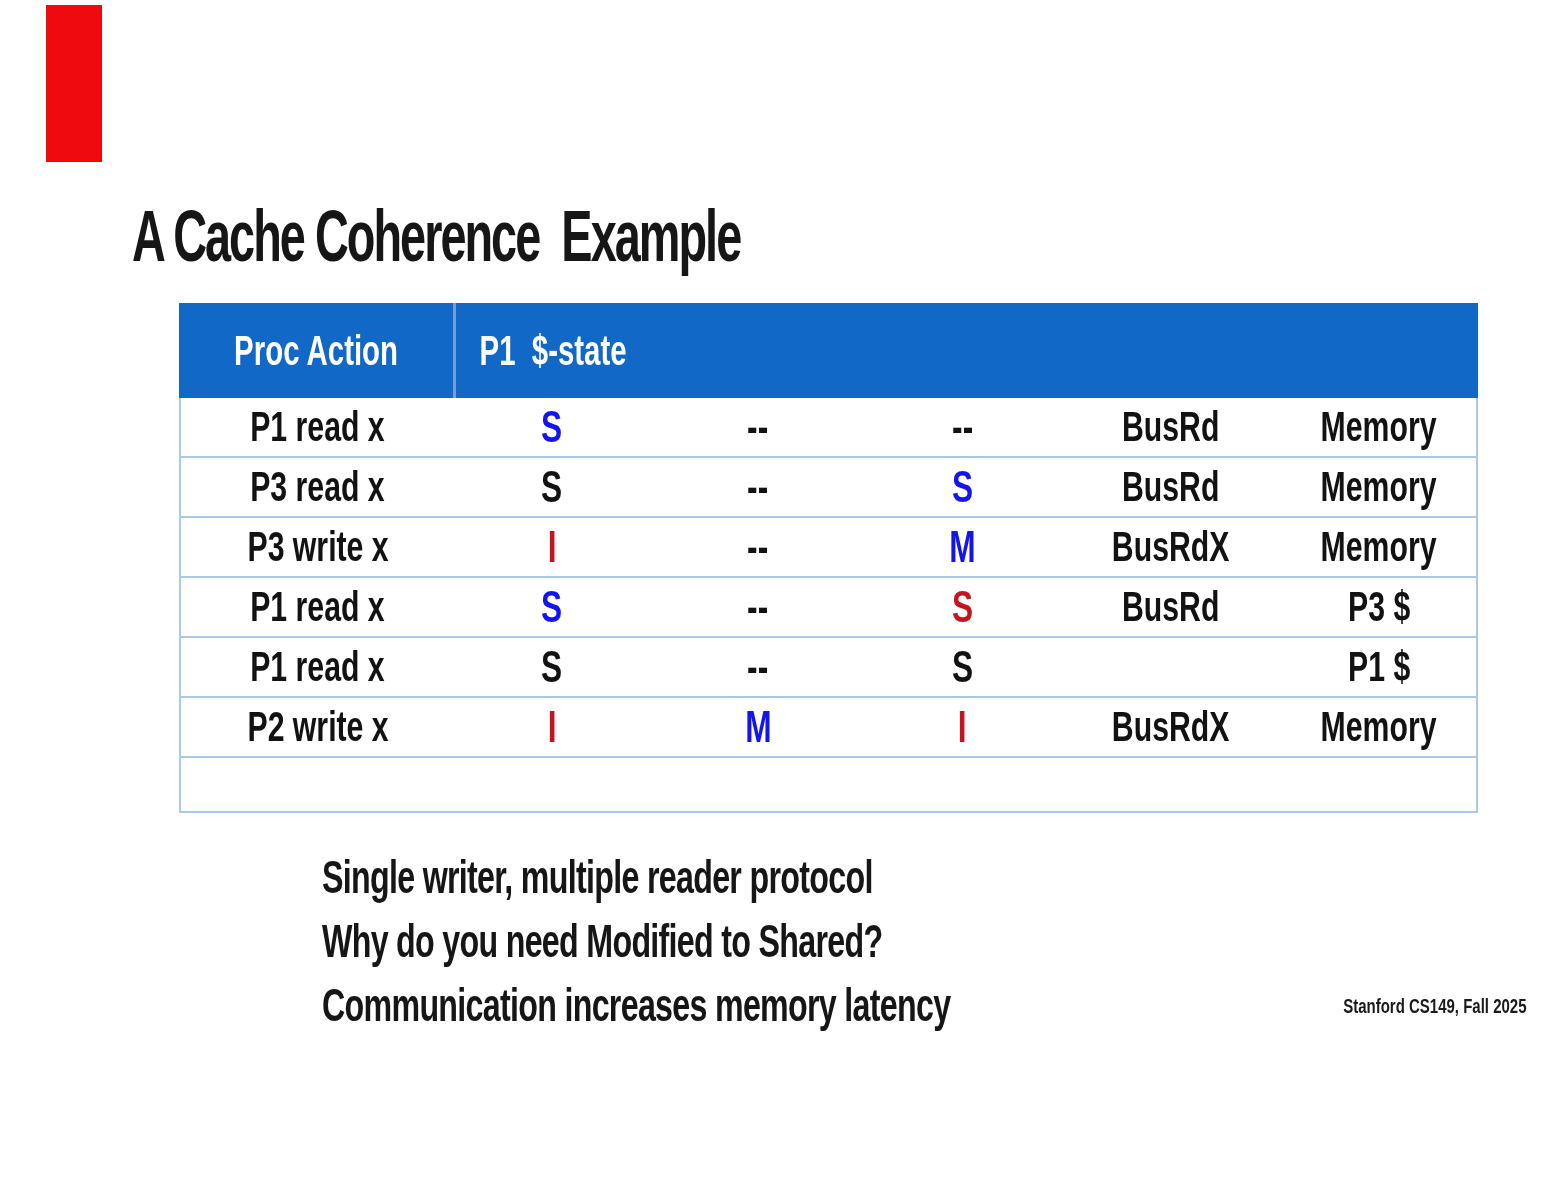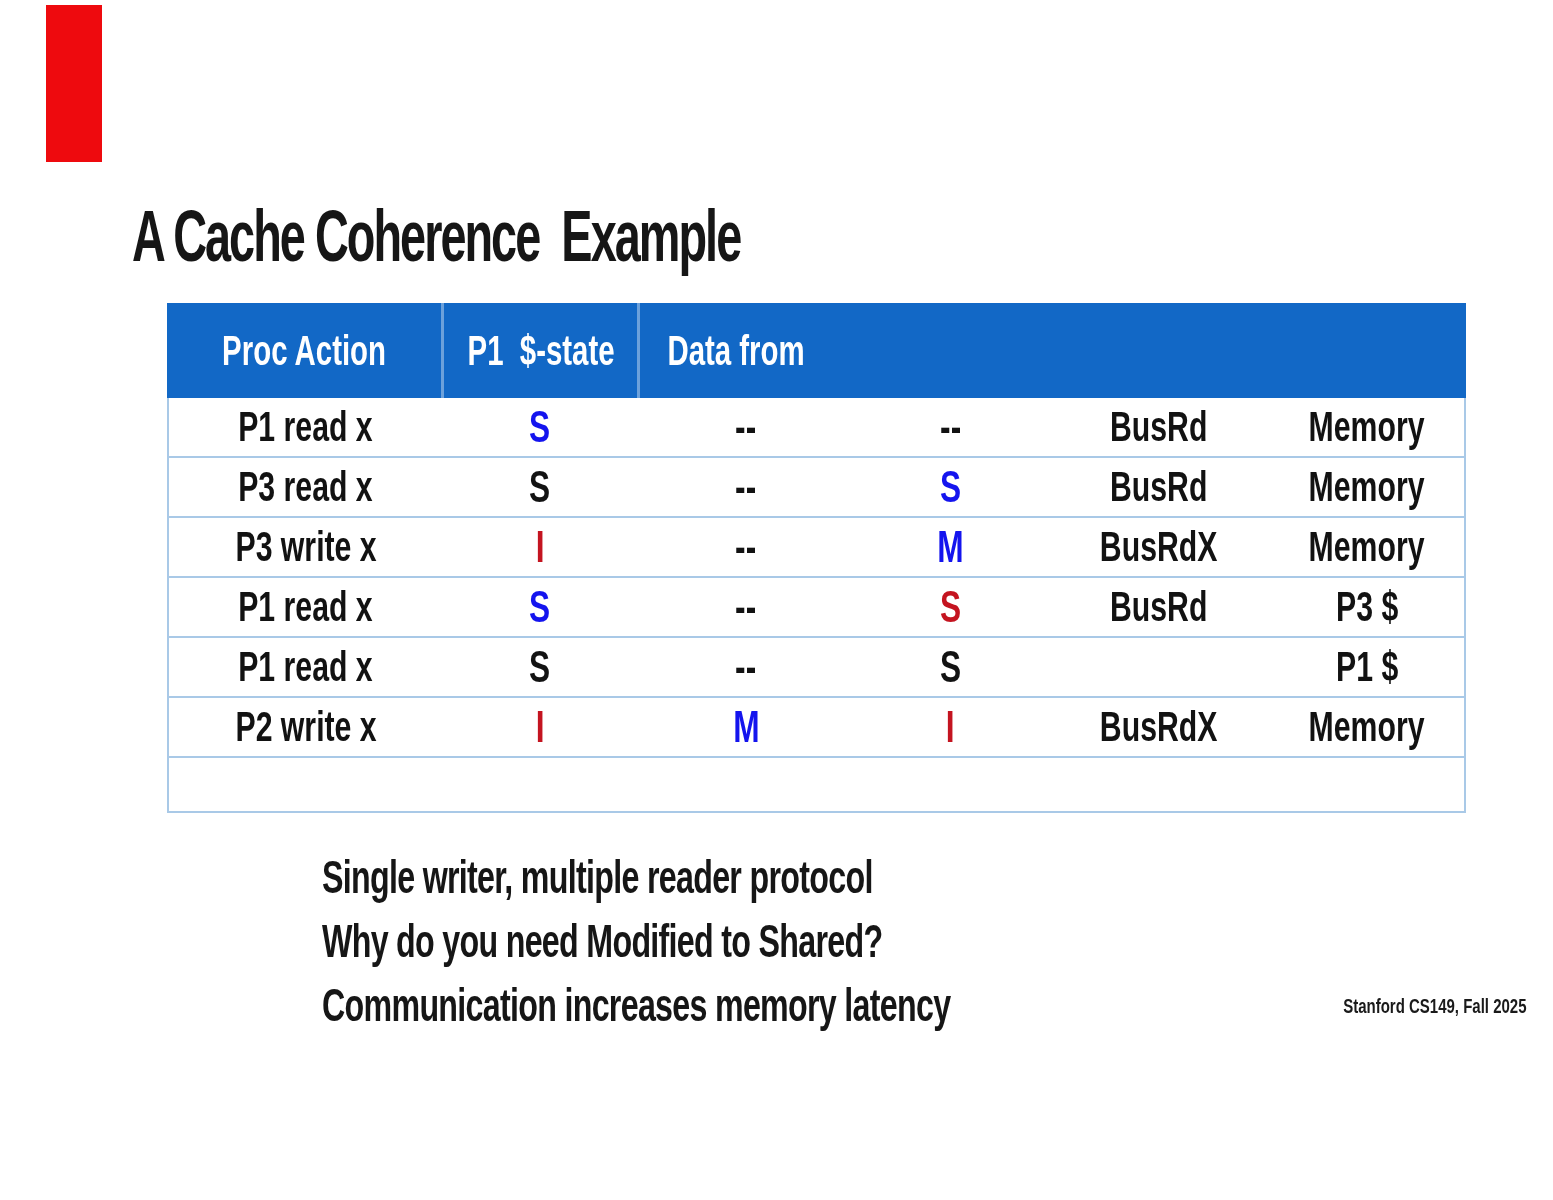--- a/index.html
+++ b/index.html
@@ -18,21 +18,21 @@
 
   
   .title{
     position:absolute;left:95px;top:200px;
     font-size:72px;font-weight:bold;color:#161616;
     letter-spacing:-3px;white-space:pre;line-height:72px;
     transform:scaleX(0.65);transform-origin:left center;
   }
 
   
-  .coh-table{position:absolute;left:130px;top:303px;width:1299px;}
+  .coh-table{position:absolute;left:142px;top:303px;width:1299px;}
   .thead{
     display:flex;height:95px;background:var(--header-bg,#1268c6);
   }
   .th{
     display:flex;align-items:center;justify-content:center;
     color:#ffffff;font-weight:bold;font-size:42px;
     box-sizing:border-box;
   }
   .th span{white-space:pre;transform:scaleX(0.70);transform-origin:center;}
   .th.sep{border-left:3px solid rgba(255,255,255,0.38);}
@@ -81,23 +81,20 @@
   <div class="title">A Cache Coherence  Example</div>
 
   <div class="coh-table">
     <div class="thead">
         <div class="th c0">
           <span>Proc Action</span>
         </div>
         <div class="th c1 sep">
           <span>P1  $-state</span>
         </div>
-        <div class="th c5 sep">
-          <span>Data from</span>
-        </div>
       </div>
     <div class="tbody">
         <div class="tr">
           <div class="td c0">
             <span class="">P1 read x</span>
           </div>
           <div class="td c1 state">
             <span class="st-blue">S</span>
           </div>
           <div class="td c2 state">

